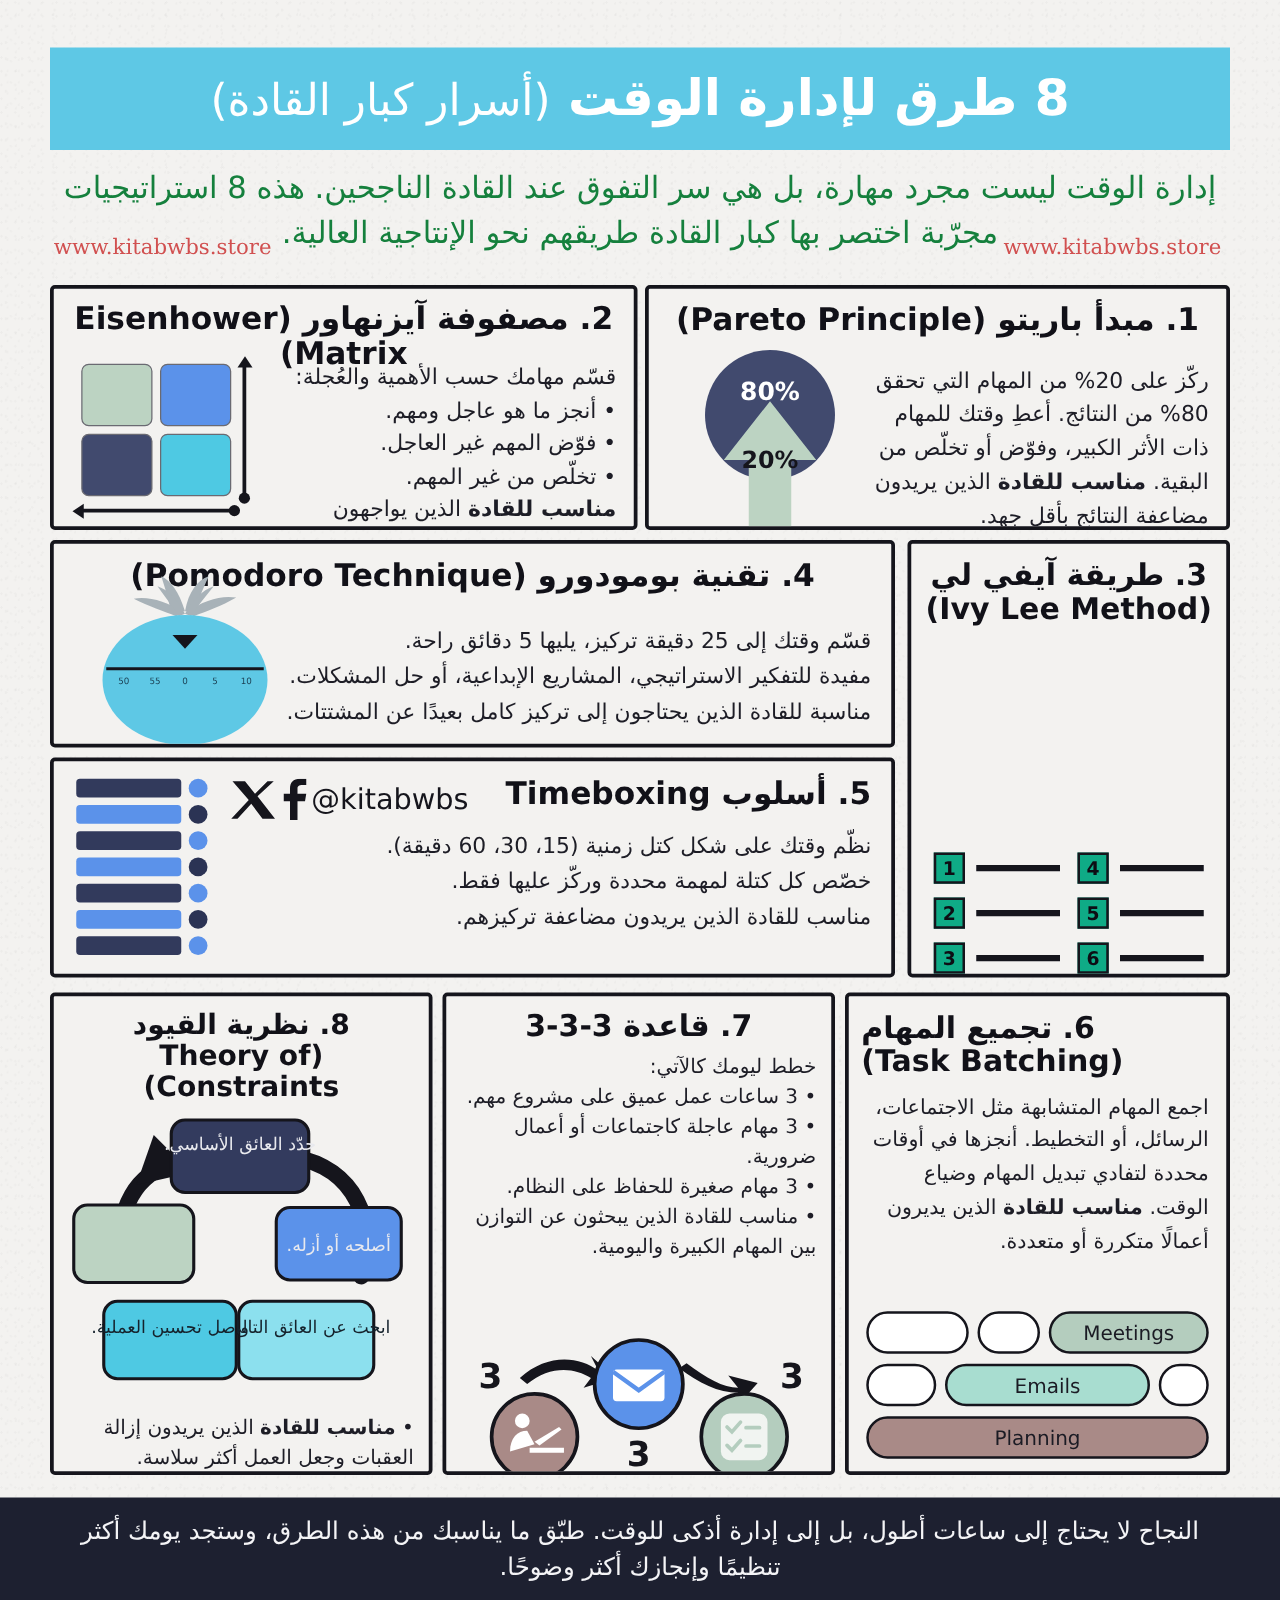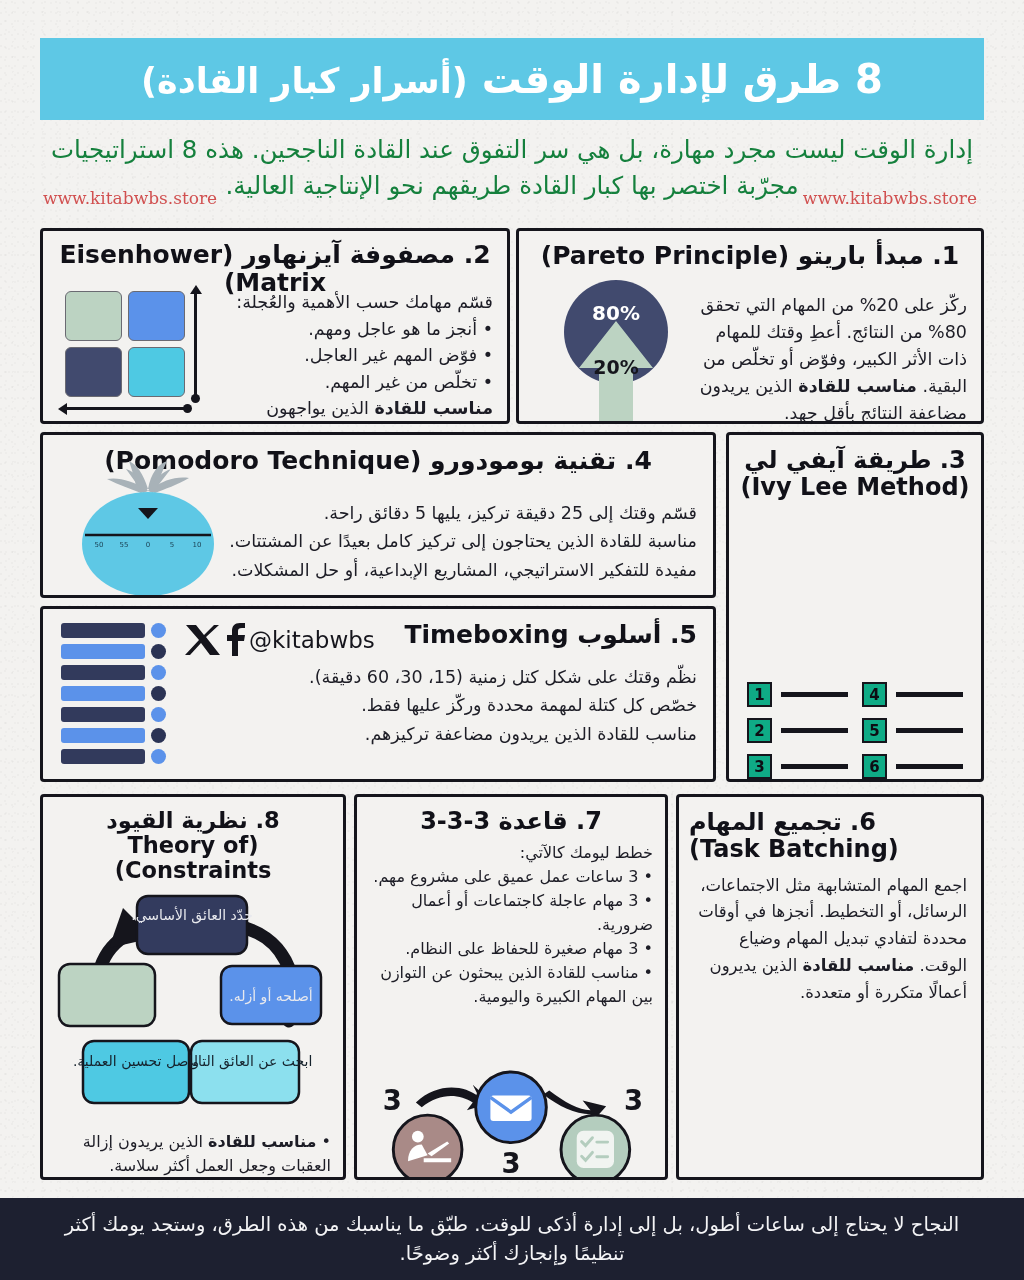--- a/index.html
+++ b/index.html
@@ -44,21 +44,21 @@
     align-items: center;
     justify-content: center;
   }
   .header-title {
     font-size: 40px;
     font-weight: bold;
     color: #ffffff;
     letter-spacing: -0.5px;
     white-space: nowrap;
   }
-  .header-title .sub { font-weight: bold; font-size: 35px; }
+  .header-title .sub { font-weight: normal; font-size: 35px; }
 
   .intro {
     position: absolute;
     left: 40px; top: 132px;
     width: 944px;
     text-align: center;
     font-size: 24.5px;
     line-height: 1.45;
     color: #15803d;
   }
@@ -351,22 +351,22 @@
           <text x="36" y="88">50</text>
           <text x="61" y="88">55</text>
           <text x="85" y="88">0</text>
           <text x="109" y="88">5</text>
           <text x="134" y="88">10</text>
         </g>
       </svg>
 
       <div class="card-body">
         <span class="bul">قسّم وقتك إلى 25 دقيقة تركيز، يليها 5 دقائق راحة.</span>
+        <span class="bul">مفيدة للتفكير الاستراتيجي، المشاريع الإبداعية، أو حل المشكلات.</span>
         <span class="bul">مناسبة للقادة الذين يحتاجون إلى تركيز كامل بعيدًا عن المشتتات.</span>
-        <span class="bul">مفيدة للتفكير الاستراتيجي، المشاريع الإبداعية، أو حل المشكلات.</span>
       </div>
     </div>
   </div>
 
   <div class="card" id="card-timebox">
     <div class="card-inner">
       <div class="card-title">5. أسلوب Timeboxing</div>
 
       <div class="social-row">
         <svg width="40" height="34" viewBox="0 0 40 34">
@@ -494,20 +494,35 @@
   </div>
 
   <div class="card" id="card-batch">
     <div class="card-inner">
       <div class="card-title">
         <div>6. تجميع المهام</div>
         <div>(Task Batching)</div>
       </div>
       <div class="card-body"><span>اجمع المهام المتشابهة مثل الاجتماعات، الرسائل، أو التخطيط.  أنجزها في أوقات محددة لتفادي تبديل المهام وضياع الوقت. </span><b>مناسب للقادة</b><span> الذين يديرون أعمالًا متكررة أو متعددة.</span></div>
 
+      <div class="batch-pills">
+        <div class="pill-row">
+          <span class="pill pill-empty" style="width:82px"></span>
+          <span class="pill pill-empty" style="width:50px"></span>
+          <span class="pill" style="background:#b4cdbe;flex:1">Meetings</span>
+        </div>
+        <div class="pill-row">
+          <span class="pill pill-empty" style="width:56px"></span>
+          <span class="pill" style="background:#a8ddd0;flex:1">Emails</span>
+          <span class="pill pill-empty" style="width:40px"></span>
+        </div>
+        <div class="pill-row">
+          <span class="pill" style="background:#a98a87;flex:1">Planning</span>
+        </div>
+      </div>
     </div>
   </div>
 
   <div class="footer">
     <div class="footer-text">النجاح لا يحتاج إلى ساعات أطول، بل إلى إدارة أذكى للوقت. طبّق ما يناسبك من هذه الطرق، وستجد يومك أكثر تنظيمًا وإنجازك أكثر وضوحًا.</div>
   </div>
 
 </div>
 
 </body></html>

